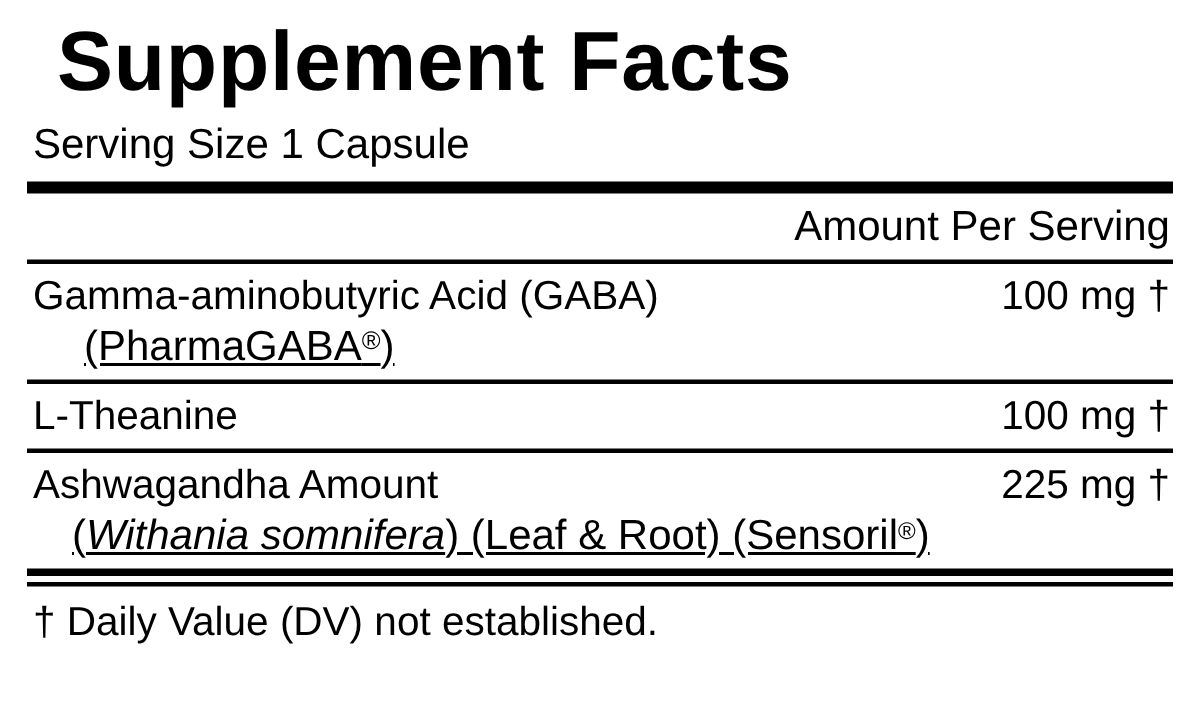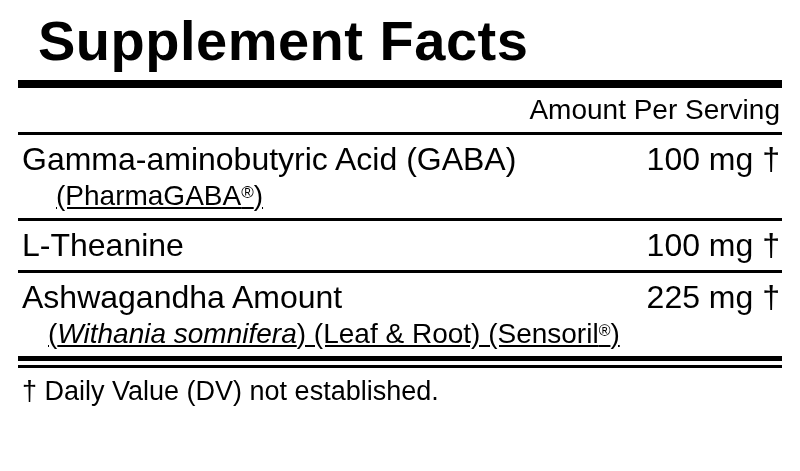--- a/index.html
+++ b/index.html
@@ -68,21 +68,21 @@
   }
 
   
   .row {
     padding: 5px 0 5px 0;
   }
   .row-line {
     display: flex;
     align-items: baseline;
     justify-content: space-between;
-    font-size: 32px;
+    font-size: 27px;
     line-height: 1.22;
     white-space: nowrap;
   }
   .row-line .name {
     padding-left: 4px;
   }
   .row-line .amount {
     padding-right: 2px;
     padding-left: 20px;
   }
@@ -113,20 +113,21 @@
     white-space: nowrap;
   }
 </style>
 </head>
 <body>
 
 <div class="panel">
 
   <div class="title">Supplement Facts</div>
 
+  <div class="serving-size">Serving Size 1 Capsule</div>
 
   <div class="rule-thick"></div>
 
   <div class="amount-header">
     <span>Amount Per Serving</span>
   </div>
 
   <div class="rule-thin"></div>
 
   <div class="row">

